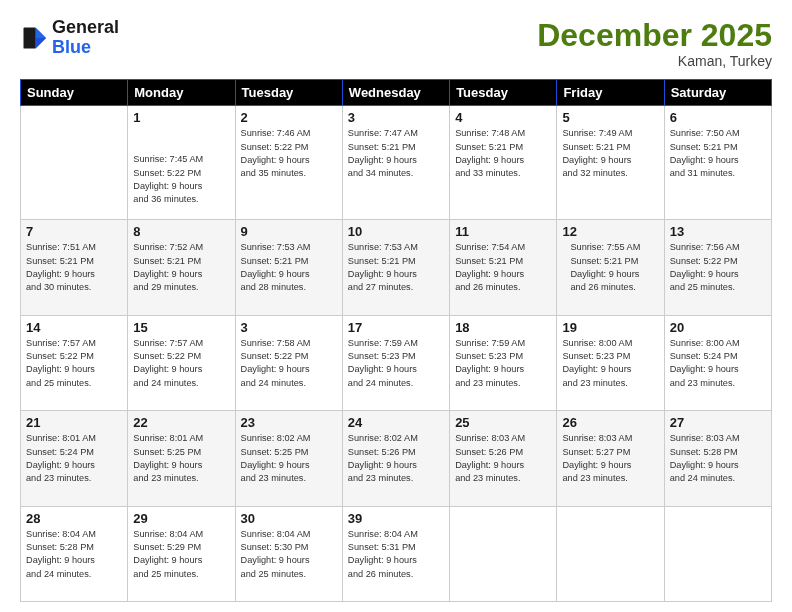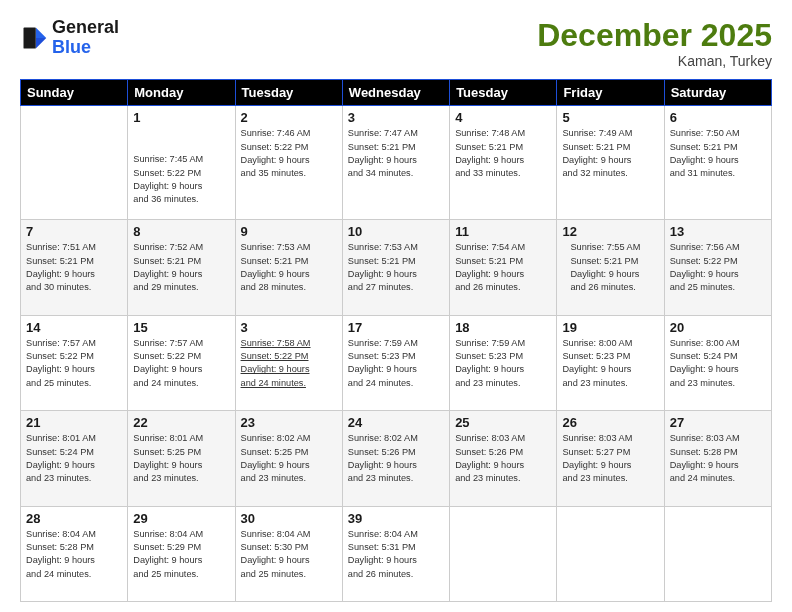--- a/index.html
+++ b/index.html
@@ -237,21 +237,21 @@
           </td>
           <td>
             <span class="day-num">15</span>
             <div class="day-info" style="white-space: pre-line;">Sunrise: 7:57 AM
 Sunset: 5:22 PM
 Daylight: 9 hours
 and 24 minutes.</div>
           </td>
           <td>
             <span class="day-num">3</span>
-            <div class="day-info" style="white-space: pre-line; text-decoration: underline;">Sunrise: 7:58 AM
+            <div class="day-info" style="white-space: pre-line;">Sunrise: 7:58 AM
 Sunset: 5:22 PM
 Daylight: 9 hours
 and 24 minutes.</div>
           </td>
           <td>
             <span class="day-num">17</span>
             <div class="day-info" style="white-space: pre-line;">Sunrise: 7:59 AM
 Sunset: 5:23 PM
 Daylight: 9 hours
 and 24 minutes.</div>

